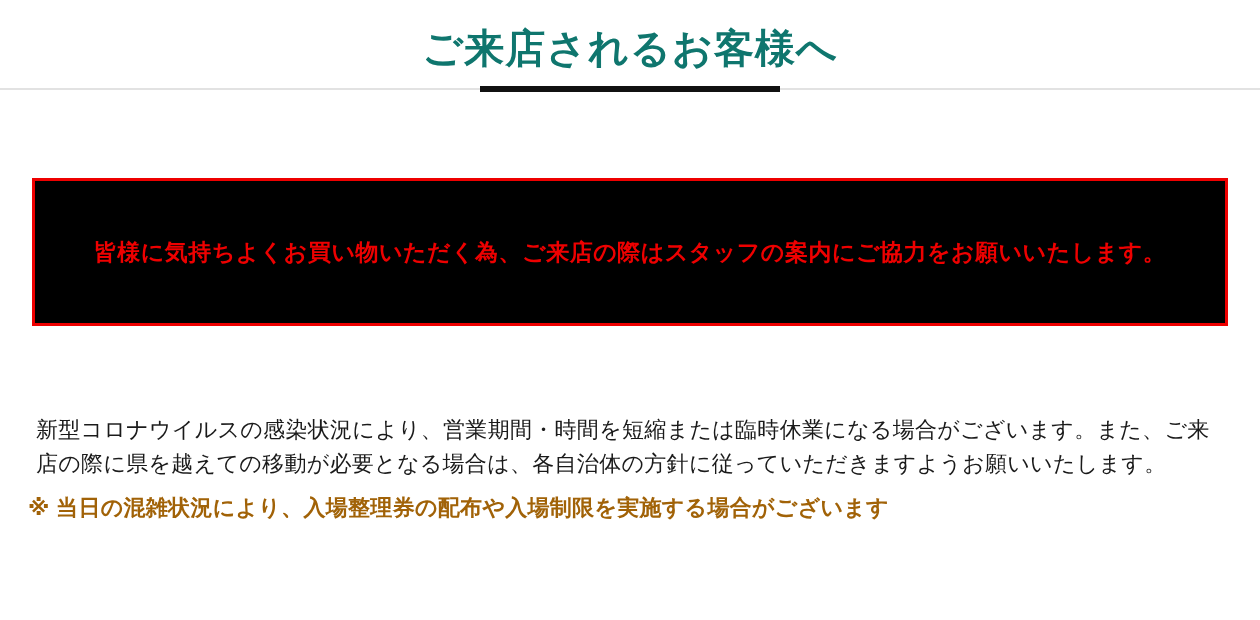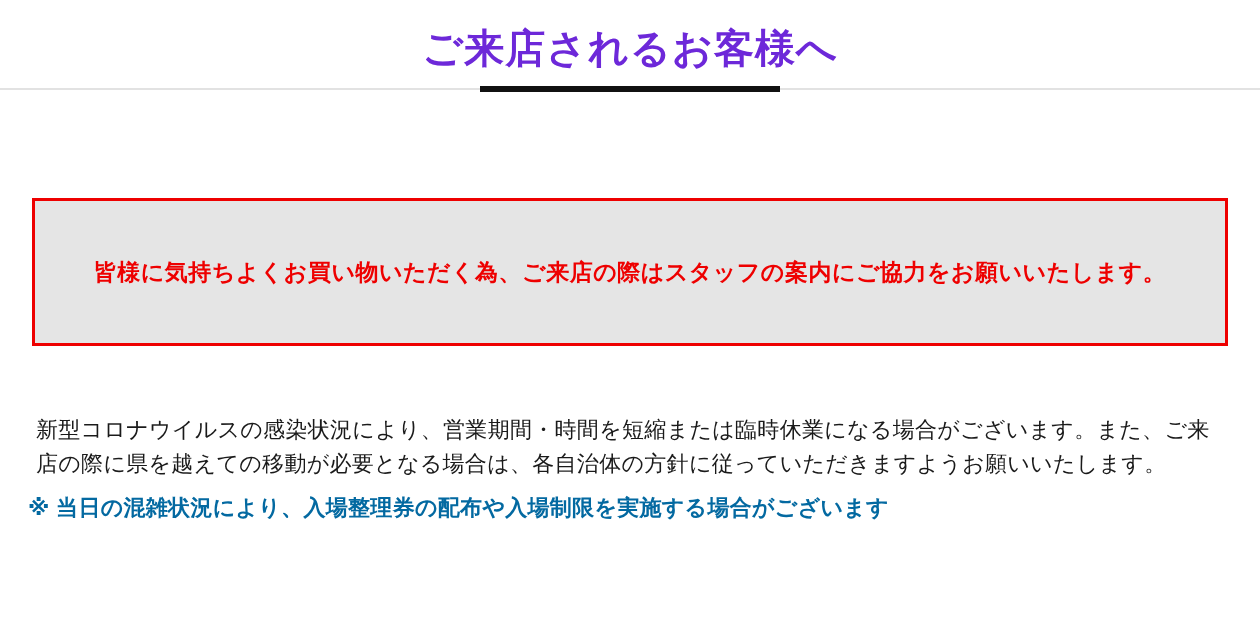--- a/index.html
+++ b/index.html
@@ -28,21 +28,21 @@
     width: 100%;
     padding-top: 24px;
     text-align: center;
   }
 
   .page-title {
     font-size: 40px;
     font-weight: bold;
     letter-spacing: 1px;
     line-height: 1.2;
-    color: #6d28d9;
+    color: #0f766e;
     margin: 0;
     padding-bottom: 10px;
   }
 
   
   .title-rule {
     position: absolute;
     left: 0;
     right: 0;
     top: 88px;
@@ -63,25 +63,24 @@
 
   
   .notice-box {
     position: absolute;
     left: 32px;
     top: 178px;
     width: 1196px;
     height: 148px;
     box-sizing: border-box;
     border: 3px solid #ee0000;
-    background: #e5e5e5;
+    background: #000000;
     display: flex;
     align-items: center;
     justify-content: center;
-    margin-top: 20px;
   }
 
   .notice-text {
     color: #ee0000;
     font-size: 23px;
     font-weight: bold;
     line-height: 1.5;
     letter-spacing: 0.5px;
     text-align: center;
     padding: 0 40px;
@@ -99,21 +98,21 @@
     font-size: 22px;
     line-height: 1.55;
     color: #1a1a1a;
     letter-spacing: 0.3px;
     margin: 8px;
   }
 
   .body-note {
     font-size: 22px;
     line-height: 1.55;
-    color: #0369a1;
+    color: #a16207;
     letter-spacing: 0.3px;
     margin: 10px 0 0 0;
     font-weight: bold;
   }
 </style>
 </head>
 <body>
 
 <div class="page">
 

